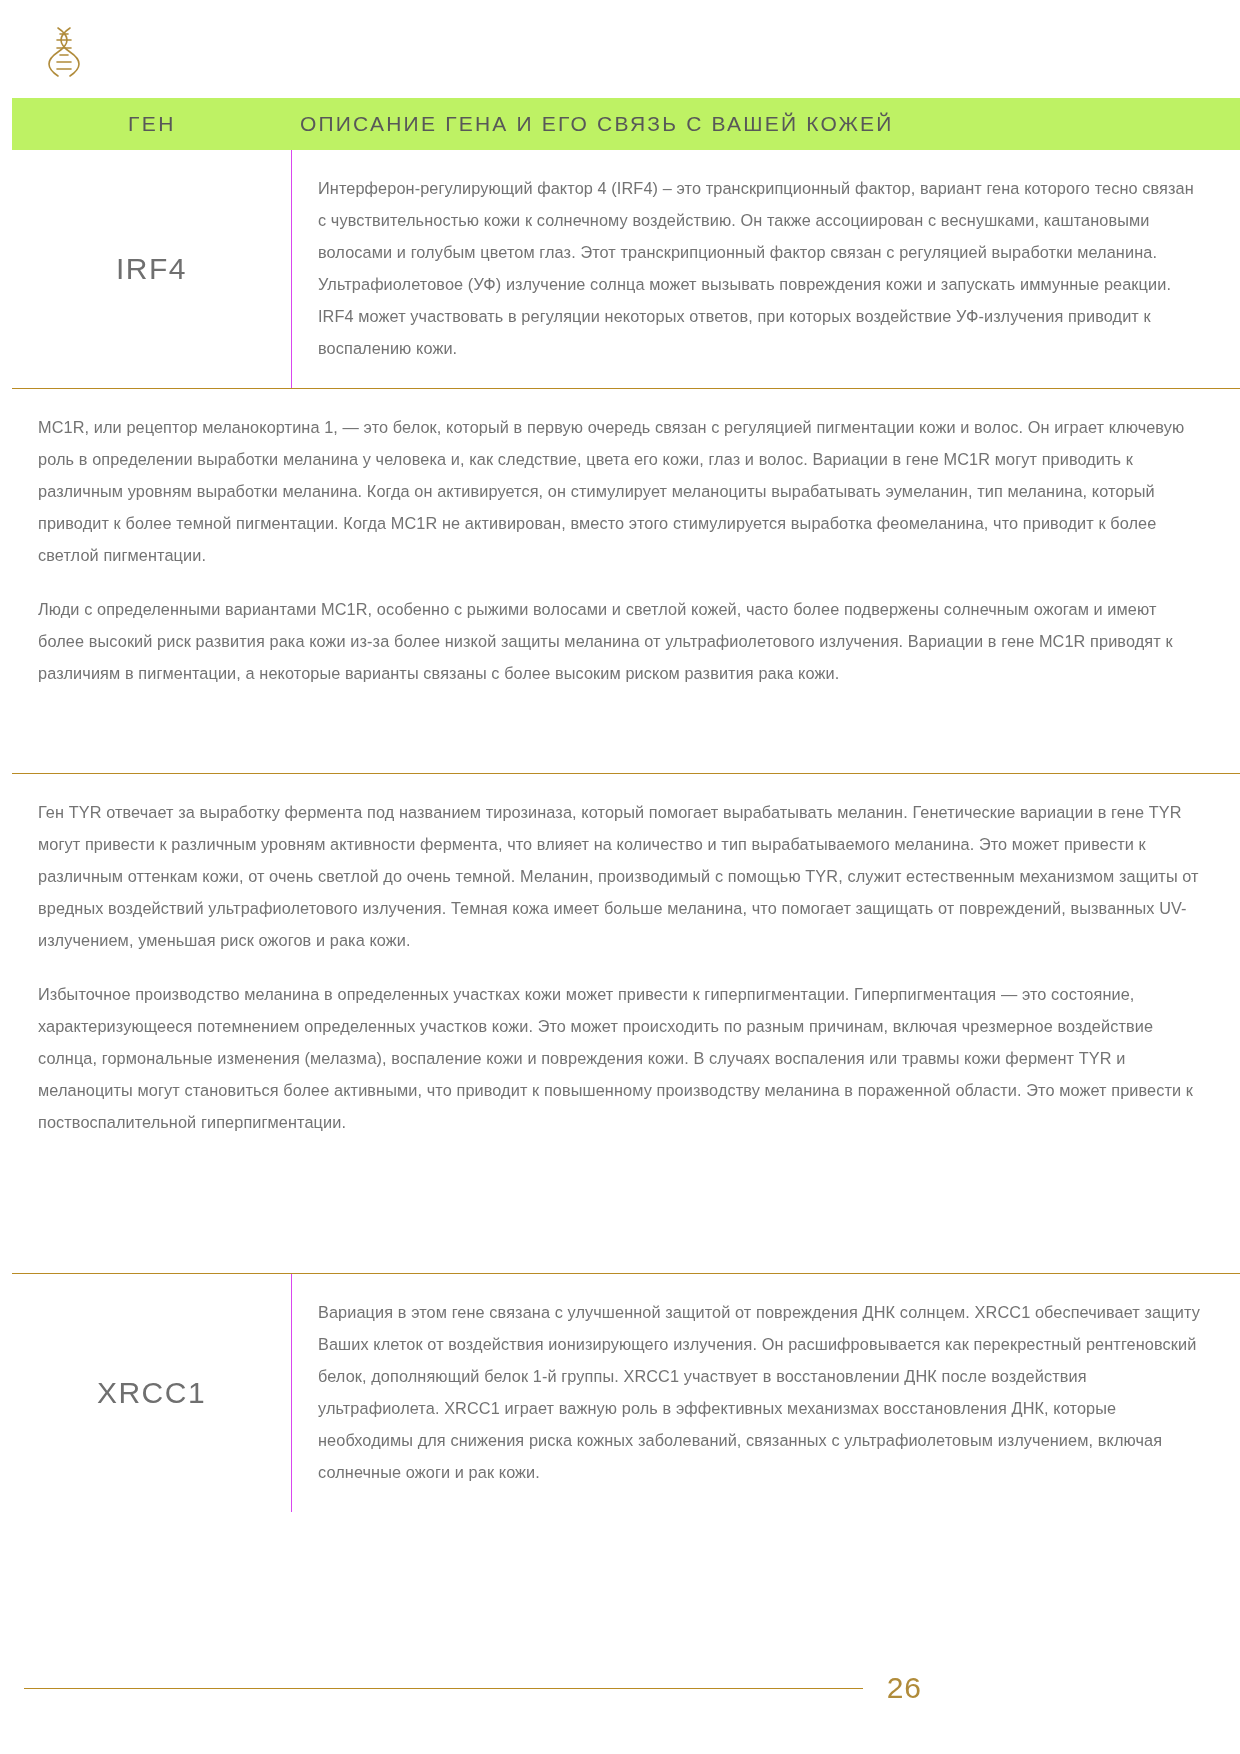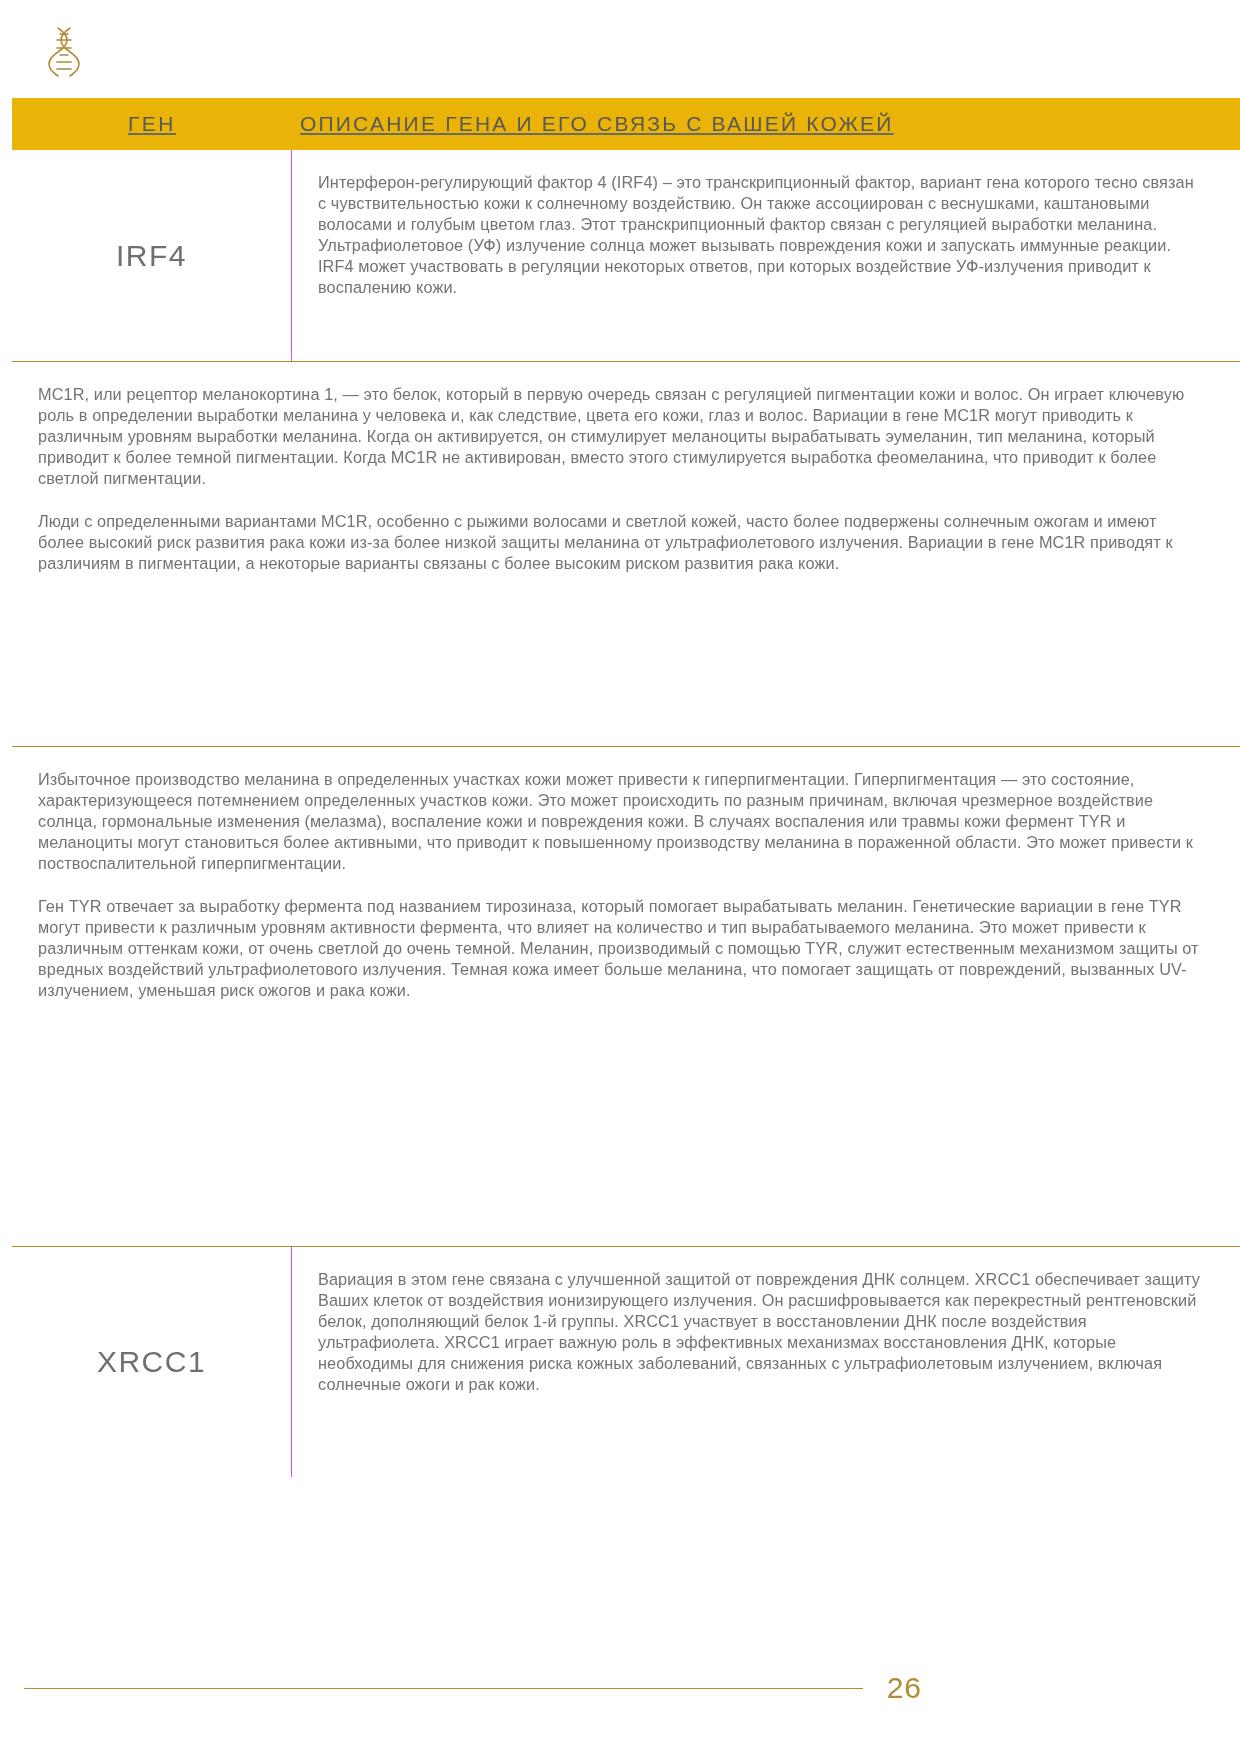--- a/index.html
+++ b/index.html
@@ -41,24 +41,23 @@
   }
   .logo-block svg { display: block; }
 
   
   .table-header {
     position: absolute;
     left: 12px;
     top: 98px;
     width: 1228px;
     height: 52px;
-    background: #eab308;
+    background: #bef264;
     display: flex;
     align-items: center;
-    text-decoration: underline;
   }
   .th-gene {
     width: 280px;
     text-align: center;
     font-size: 21px;
     letter-spacing: 2.5px;
     color: #585858;
     font-weight: 300;
   }
   .th-desc {
@@ -99,21 +98,21 @@
     letter-spacing: 1.5px;
     color: #6f6f6f;
   }
   .desc-cell {
     flex: 1;
     padding: 22px 36px 24px 26px;
   }
   .desc-cell p {
     margin: 0;
     font-size: 16.3px;
-    line-height: 21px;
+    line-height: 32px;
     color: #737373;
     font-weight: 300;
     letter-spacing: 0.1px;
   }
   .desc-cell p + p { margin-top: 22px; }
 
   
   .row-irf4 { min-height: 212px; }
   .row-mc1r { min-height: 385px; }
   .row-tyr  { min-height: 500px; }
@@ -185,25 +184,25 @@
 
     <div class="row row-mc1r">
       <div class="desc-cell">
         <p>MC1R, или рецептор меланокортина 1, — это белок, который в первую очередь связан с регуляцией пигментации кожи и волос. Он играет ключевую роль в определении выработки меланина у человека и, как следствие, цвета его кожи, глаз и волос. Вариации в гене MC1R могут приводить к различным уровням выработки меланина. Когда он активируется, он стимулирует меланоциты вырабатывать эумеланин, тип меланина, который приводит к более темной пигментации. Когда MC1R не активирован, вместо этого стимулируется выработка феомеланина, что приводит к более светлой пигментации.</p>
         <p>Люди с определенными вариантами MC1R, особенно с рыжими волосами и светлой кожей, часто более подвержены солнечным ожогам и имеют более высокий риск развития рака кожи из-за более низкой защиты меланина от ультрафиолетового излучения. Вариации в гене MC1R приводят к различиям в пигментации, а некоторые варианты связаны с более высоким риском развития рака кожи.</p>
       </div>
     </div>
 
     <div class="row row-tyr">
       <div class="desc-cell">
+        <p>Ген TYR отвечает за выработку фермента под названием тирозиназа, который помогает вырабатывать меланин. Генетические вариации в гене TYR могут привести к различным уровням активности фермента, что влияет на количество и тип вырабатываемого меланина.
+Это может привести к различным оттенкам кожи, от очень светлой до очень темной. Меланин, производимый с помощью TYR, служит естественным механизмом защиты от вредных воздействий ультрафиолетового излучения. Темная кожа имеет больше меланина, что помогает защищать от повреждений, вызванных UV- излучением, уменьшая риск ожогов и рака кожи.</p>
         <p>Избыточное производство меланина в определенных участках кожи может привести к гиперпигментации. Гиперпигментация — это состояние, характеризующееся потемнением определенных участков кожи.
 Это может происходить по разным причинам, включая чрезмерное воздействие солнца, гормональные изменения (мелазма), воспаление кожи и повреждения кожи. В случаях воспаления или травмы кожи фермент TYR и меланоциты могут становиться более активными, что приводит к повышенному производству меланина в пораженной области.
 Это может привести к поствоспалительной гиперпигментации.</p>
-        <p>Ген TYR отвечает за выработку фермента под названием тирозиназа, который помогает вырабатывать меланин. Генетические вариации в гене TYR могут привести к различным уровням активности фермента, что влияет на количество и тип вырабатываемого меланина.
-Это может привести к различным оттенкам кожи, от очень светлой до очень темной. Меланин, производимый с помощью TYR, служит естественным механизмом защиты от вредных воздействий ультрафиолетового излучения. Темная кожа имеет больше меланина, что помогает защищать от повреждений, вызванных UV- излучением, уменьшая риск ожогов и рака кожи.</p>
       </div>
     </div>
 
     <div class="row row-xrcc1">
       <div class="gene-cell">
         <span class="gene-name">XRCC1</span>
       </div>
       <div class="desc-cell">
         <p>Вариация в этом гене связана с улучшенной защитой от повреждения ДНК солнцем.
 XRCC1 обеспечивает защиту Ваших клеток от воздействия ионизирующего излучения. Он расшифровывается как перекрестный рентгеновский белок, дополняющий белок 1-й группы. XRCC1 участвует в восстановлении ДНК после воздействия ультрафиолета. XRCC1 играет важную роль в эффективных механизмах восстановления ДНК, которые необходимы для снижения риска кожных заболеваний, связанных с ультрафиолетовым излучением, включая солнечные ожоги и рак кожи.</p>

